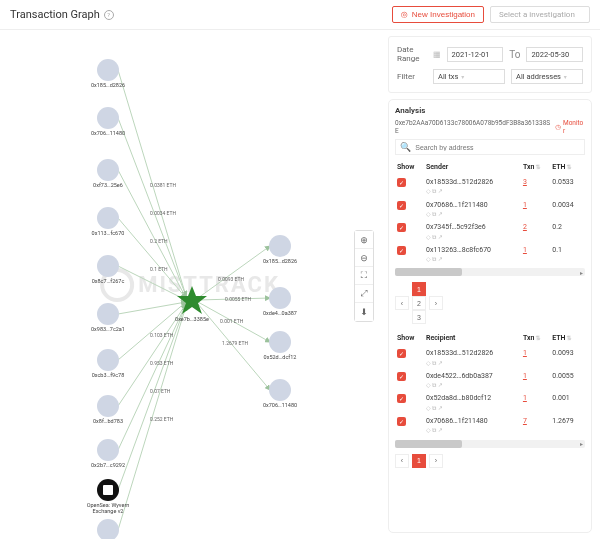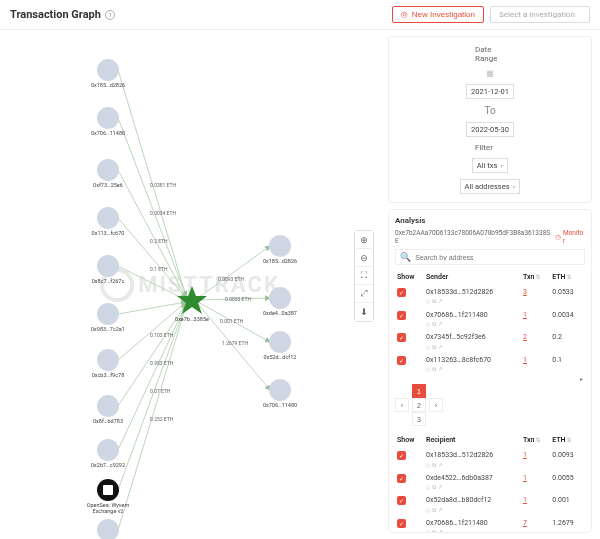--- a/index.html
+++ b/index.html
@@ -15,21 +15,21 @@
   }
   .header {
     display: flex;
     align-items: center;
     justify-content: space-between;
     padding: 6px 10px;
     border-bottom: 1px solid #eee;
   }
   .header-title {
     font-size: 11px;
-    font-weight: 700;
+    font-weight: 400;
     display:flex;
     align-items:center;
     gap:4px;
   }
   .info-icon {
     width:10px;height:10px;border:1px solid #aaa;border-radius:50%;
     display:inline-flex;align-items:center;justify-content:center;
     font-size:6px;color:#aaa;
   }
   .header-actions { display:flex; gap:6px; }
@@ -75,21 +75,21 @@
     display:flex;align-items:center;justify-content:center;
   }
   .graph-controls button:last-child{border-bottom:none;}
 
   .side-panel {
     width:220px; padding:6px 8px; display:flex;flex-direction:column;gap:6px;
   }
   .filter-box {
     border:1px solid #eee; padding:8px; border-radius:3px;
   }
-  .filter-row { display:flex;align-items:center;gap:6px;margin-bottom:6px;font-size:8px;flex-direction:column;}
+  .filter-row { display:flex;align-items:center;gap:6px;margin-bottom:6px;font-size:8px;}
   .filter-row:last-child{margin-bottom:0;}
   .filter-label { width:30px;color:#666; }
   .date-input,.filter-select {
     border:1px solid #ddd;padding:2px 4px;font-size:7.5px;color:#444;
     background:#fff;flex:1;min-width:0;
   }
   .to-label { color:#888;font-size:10px; }
   .cal-icon {color:#bbb;font-size:8px;}
 
   .analysis-box {

